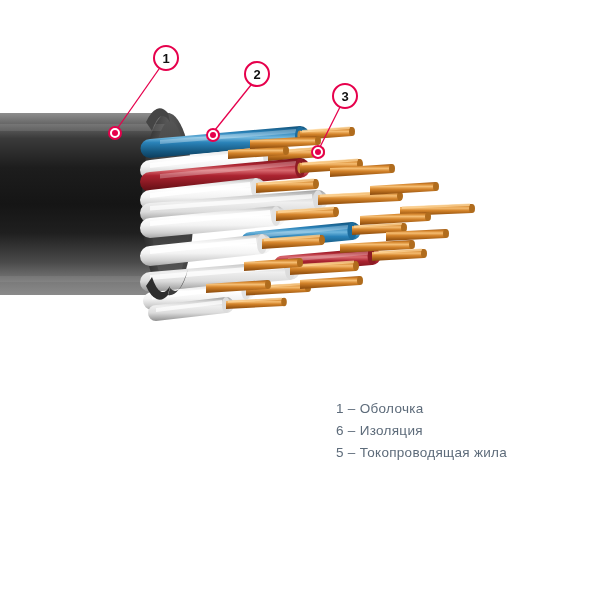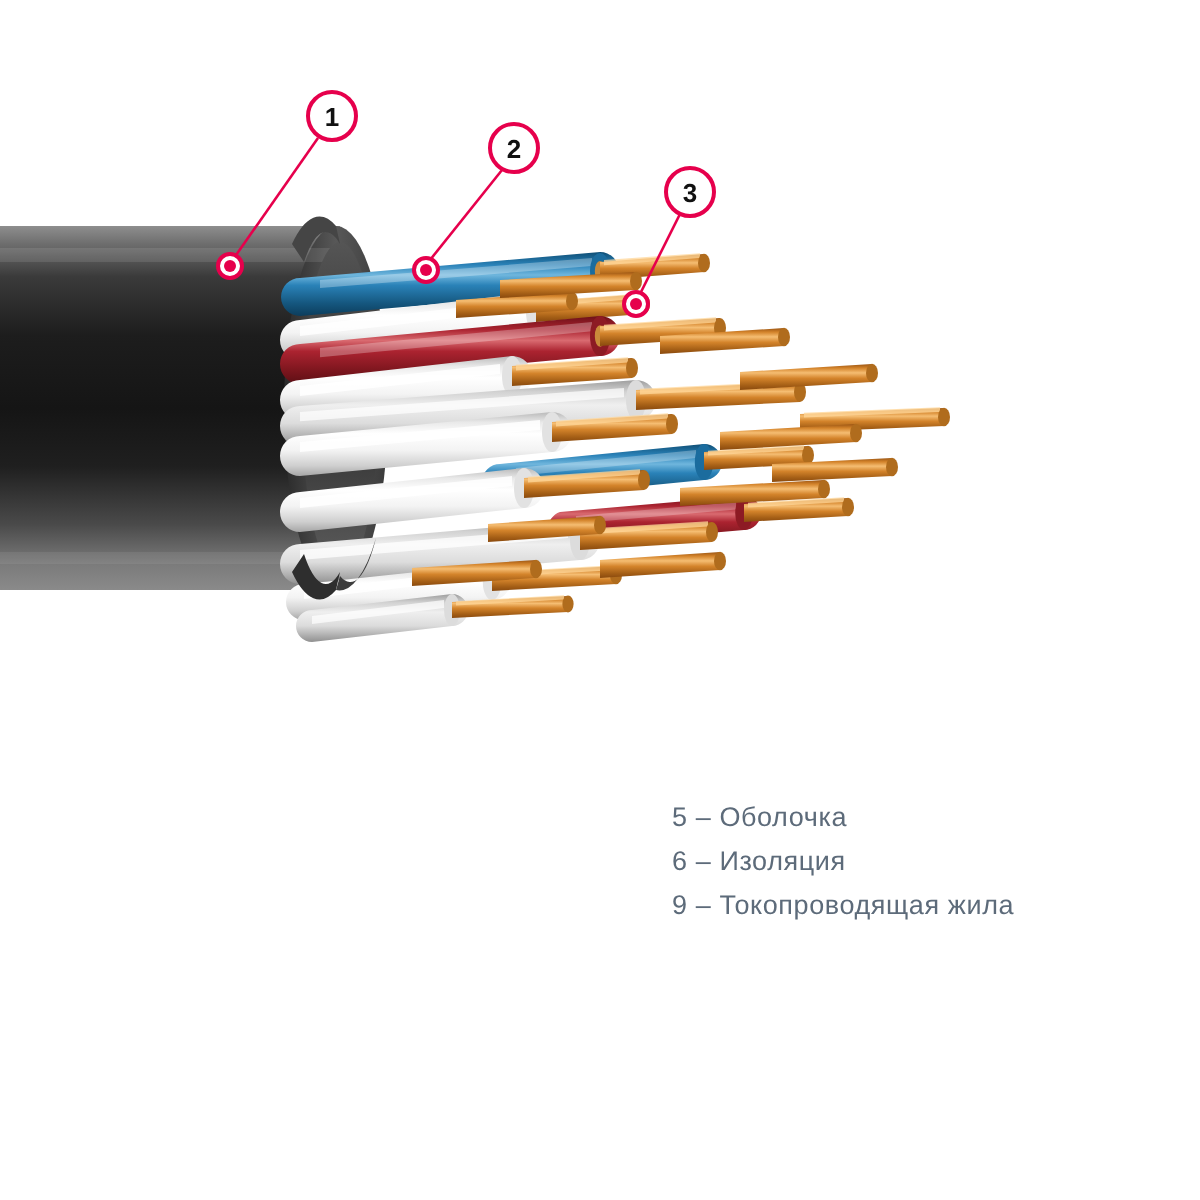--- a/index.html
+++ b/index.html
@@ -306,16 +306,16 @@
     </g>
     <g>
       <circle cx="345" cy="96" r="12" fill="#ffffff" stroke="#e6004c" stroke-width="2"></circle>
       <text class="cal-num" x="345" y="96.5">3</text>
     </g>
   </g>
 </svg>
 </div>
 
 <div class="legend">
-  <div class="legend-row">5 – Оболочка</div>
+  <div class="legend-row">1 – Оболочка</div>
   <div class="legend-row">6 – Изоляция</div>
-  <div class="legend-row">9 – Токопроводящая жила</div>
+  <div class="legend-row">5 – Токопроводящая жила</div>
 </div>
 
 </body></html>

